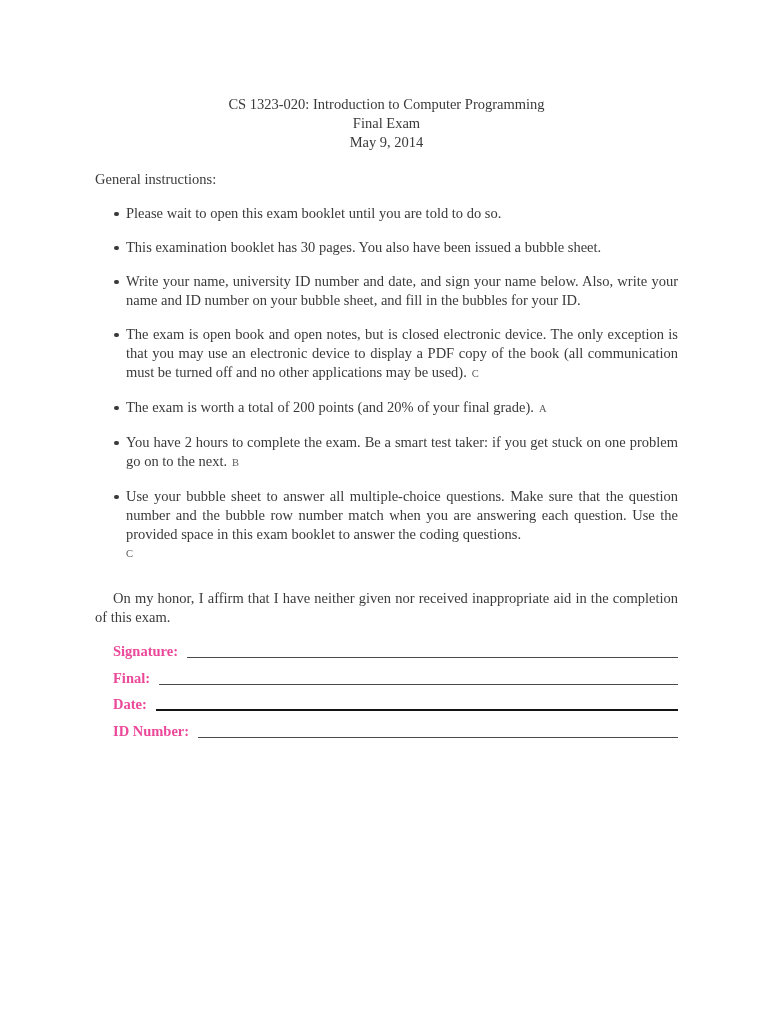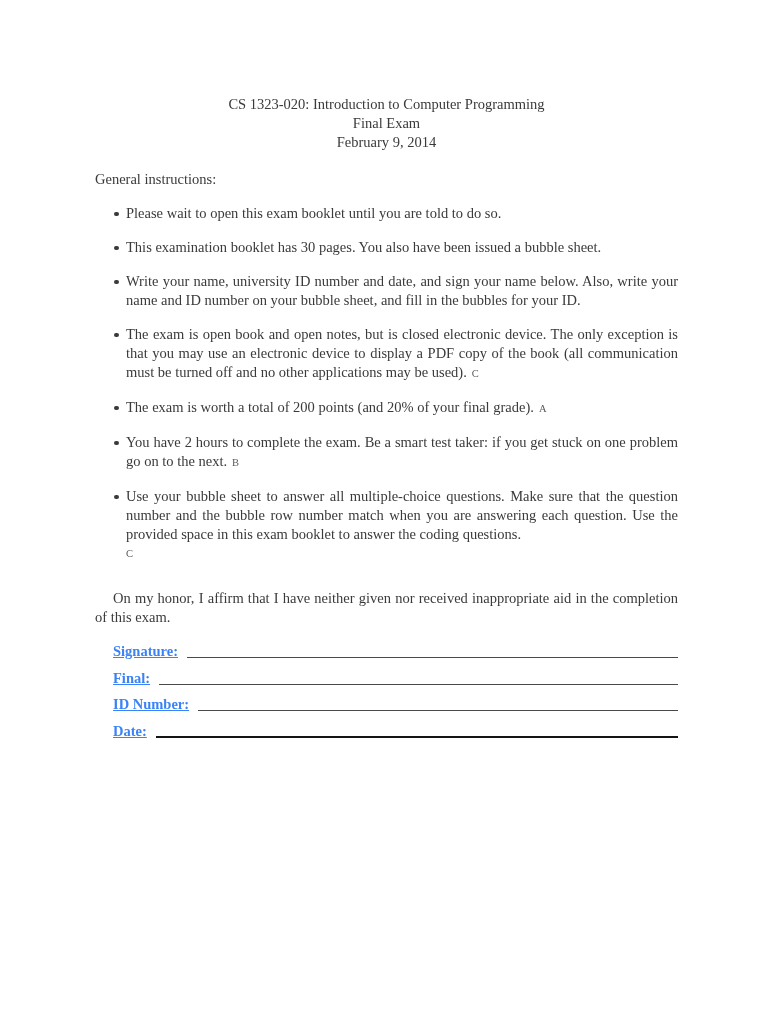--- a/index.html
+++ b/index.html
@@ -57,42 +57,41 @@
     text-indent: 18px;
   }
   .sig-block { margin-top: 15px; padding-left: 18px; }
   .sig-row {
     display: flex;
     align-items: flex-end;
     margin-bottom: 7.5px;
   }
   .sig-label {
     font-weight: bold;
-    color: #3b82f6;
+    color: #ec4899;
     white-space: nowrap;
     padding-right: 9px;
-    text-decoration: underline;
   }
   .sig-line {
     flex: 1;
     border-bottom: 1.6px solid #4a4a4a;
     margin-bottom: 3px;
   }
   .sig-row.last .sig-line { border-bottom: 2.5px solid #141414; }
 </style>
 </head>
 <body>
 
 <div class="page">
   <div class="content">
 
     <div class="title-block">
       <div class="title-line">CS 1323-020: Introduction to Computer Programming</div>
       <div class="title-line">Final Exam</div>
-      <div class="title-line">February 9, 2014</div>
+      <div class="title-line">May 9, 2014</div>
     </div>
 
     <div class="heading">General instructions:</div>
 
     <ul class="bullets">
       <li>
         <span class="dot"></span>
         <span>Please wait to open this exam booklet until you are told to do so.</span>
       </li>
       <li>
@@ -125,24 +124,24 @@
 
     <div class="sig-block">
       <div class="sig-row">
         <span class="sig-label">Signature:</span>
         <span class="sig-line"></span>
       </div>
       <div class="sig-row">
         <span class="sig-label">Final:</span>
         <span class="sig-line"></span>
       </div>
+      <div class="sig-row last">
+        <span class="sig-label">Date:</span>
+        <span class="sig-line"></span>
+      </div>
       <div class="sig-row">
         <span class="sig-label">ID Number:</span>
-        <span class="sig-line"></span>
-      </div>
-      <div class="sig-row last">
-        <span class="sig-label">Date:</span>
         <span class="sig-line"></span>
       </div>
     </div>
 
   </div>
 </div>
 
 </body></html>

